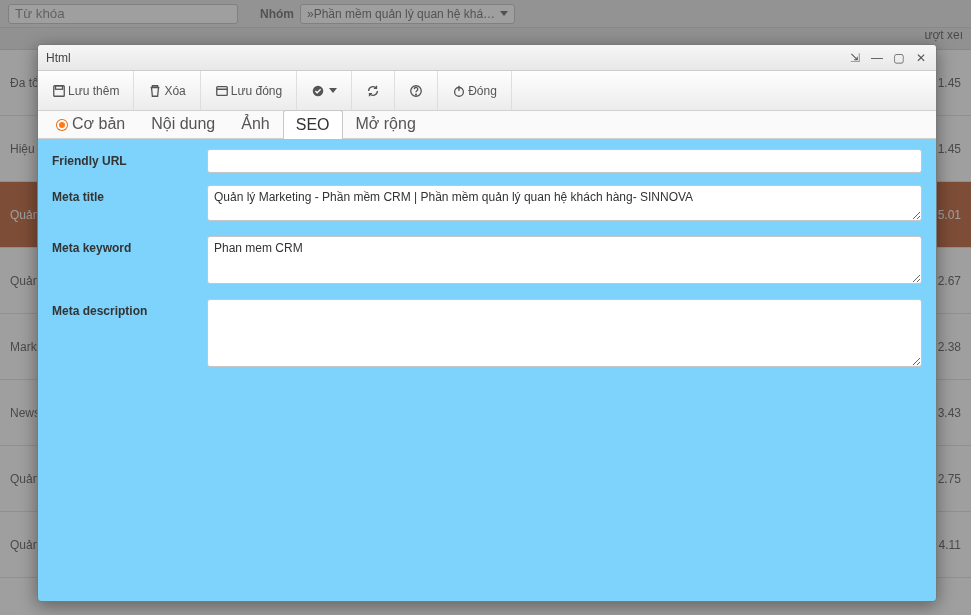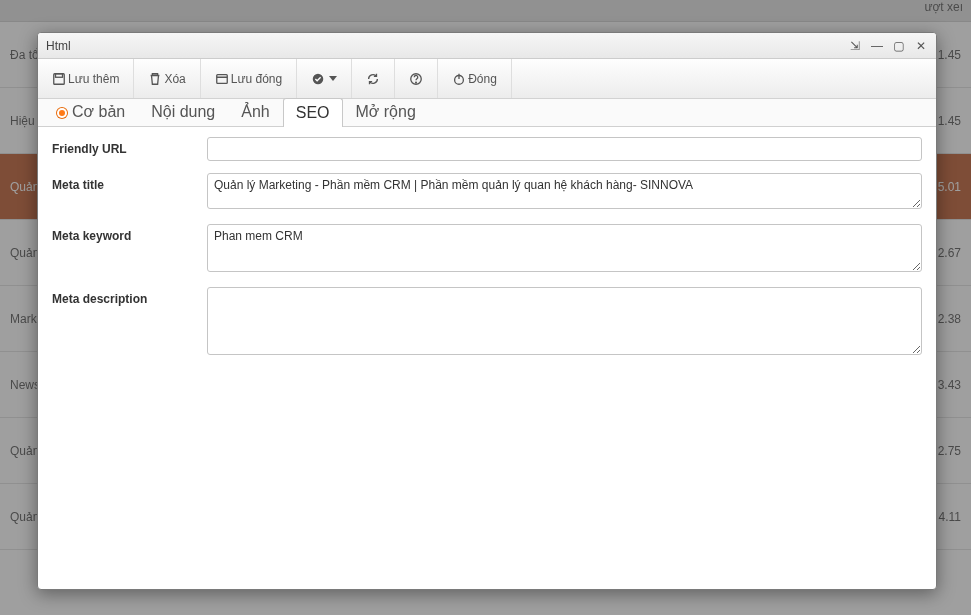--- a/index.html
+++ b/index.html
@@ -16,21 +16,21 @@
 .bg-row{display:flex;align-items:center;justify-content:space-between;height:66px;border-bottom:1px solid #ddd;padding:0 10px;color:#444}
 .bg-row .c1{width:160px;overflow:hidden;white-space:nowrap}
 .bg-row .c2{width:260px;overflow:hidden;white-space:nowrap;color:#555}
 .bg-row .c3{width:260px;overflow:hidden;white-space:nowrap;color:#555}
 .bg-row .cv{width:60px;text-align:right;color:#444}
 .bg-row.active{background:#b74a1a;color:#fff}
 .bg-row.active .c2,.bg-row.active .c3,.bg-row.active .cv{color:#fff}
 
 .overlay{position:absolute;inset:0;background:rgba(80,80,80,.55)}
 
-.dialog{position:absolute;left:37px;top:32px;width:900px;height:558px;background:#ffffff;border:1px solid #7a7a7a;border-radius:4px;box-shadow:0 4px 18px rgba(0,0,0,.4);display:flex;flex-direction:column;overflow:hidden}
+.dialog{position:absolute;left:37px;top:44px;width:900px;height:558px;background:#7dd3fc;border:1px solid #7a7a7a;border-radius:4px;box-shadow:0 4px 18px rgba(0,0,0,.4);display:flex;flex-direction:column;overflow:hidden}
 .titlebar{height:26px;display:flex;align-items:center;justify-content:space-between;background:linear-gradient(#f6f6f6,#e8e8e8);border-bottom:1px solid #ccc;padding:0 8px}
 .titlebar .ttl{color:#444}
 .winicons{display:flex;gap:8px;color:#555}
 .winicons span{cursor:pointer;font-size:12px;line-height:1;display:inline-flex;align-items:center;justify-content:center;width:14px;height:14px}
 
 .toolbar{height:40px;display:flex;align-items:stretch;background:linear-gradient(#fefefe,#ececec);border-bottom:1px solid #d2d2d2}
 .tbtn{display:flex;align-items:center;gap:2px;padding:0 14px;border-right:1px solid #dedede;color:#555;cursor:pointer}
 .tbtn svg{width:14px;height:14px;fill:none;stroke:#555;stroke-width:1.5}
 .tbtn .caret{border-left:4px solid transparent;border-right:4px solid transparent;border-top:5px solid #555;margin-left:2px}
 
@@ -46,20 +46,28 @@
 .fr input[type=text]{width:100%;height:24px;border:1px solid #c5c5c5;border-radius:3px;padding:0 6px;font-size:12px;color:#333}
 .fr textarea{width:100%;border:1px solid #c5c5c5;border-radius:3px;padding:4px 6px;font-size:12px;color:#333;resize:both;font-family:inherit}
 .ta-sm{height:36px}
 .ta-md{height:48px}
 .ta-lg{height:68px}
 </style>
 </head>
 <body>
 
 <div class="bg">
+  <div class="bg-filter">
+    <input type="text" placeholder="Từ khóa" style="">
+    <label>Nhóm</label>
+    <div class="dd">
+      <span>»Phần mềm quản lý quan hệ khá…</span>
+      <span class="tri"></span>
+    </div>
+  </div>
   <div class="bg-head">
     <span>ượt xeı</span>
   </div>
   <div class="bg-rows" id="bg-rows">
       <div class="bg-row">
         <span class="c1">Đa tổ chı</span>
         <span class="c2"></span>
         <span class="c3"></span>
         <span class="cv">1.45</span>
       </div>

